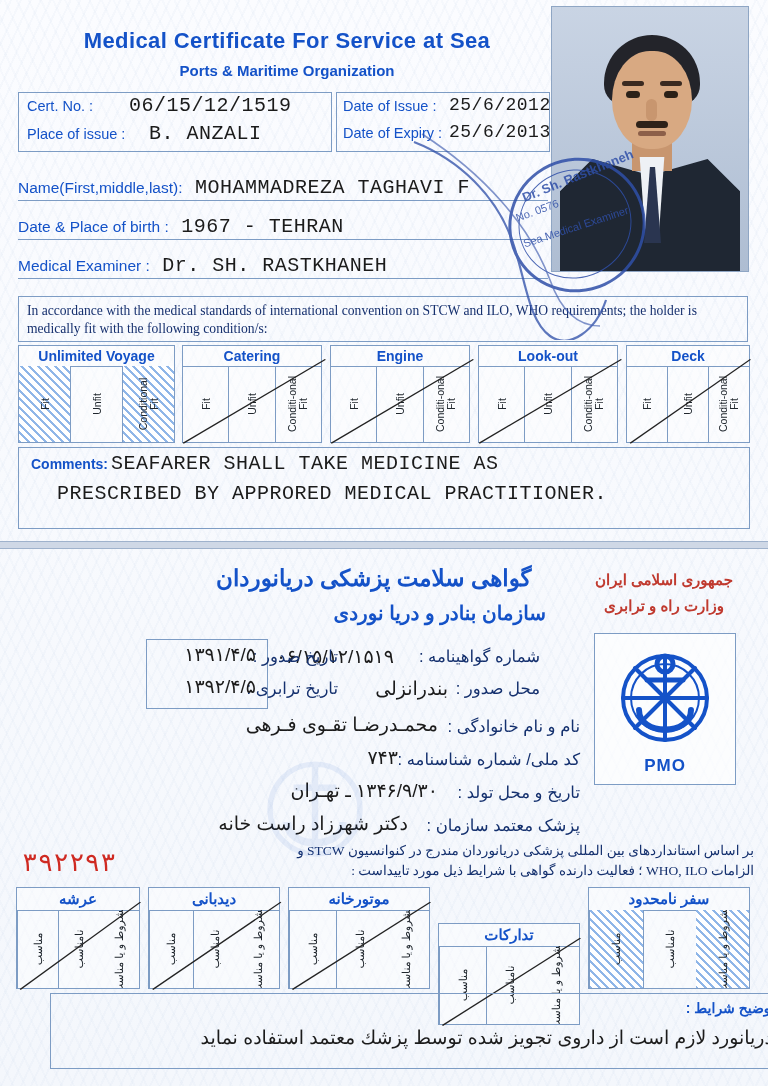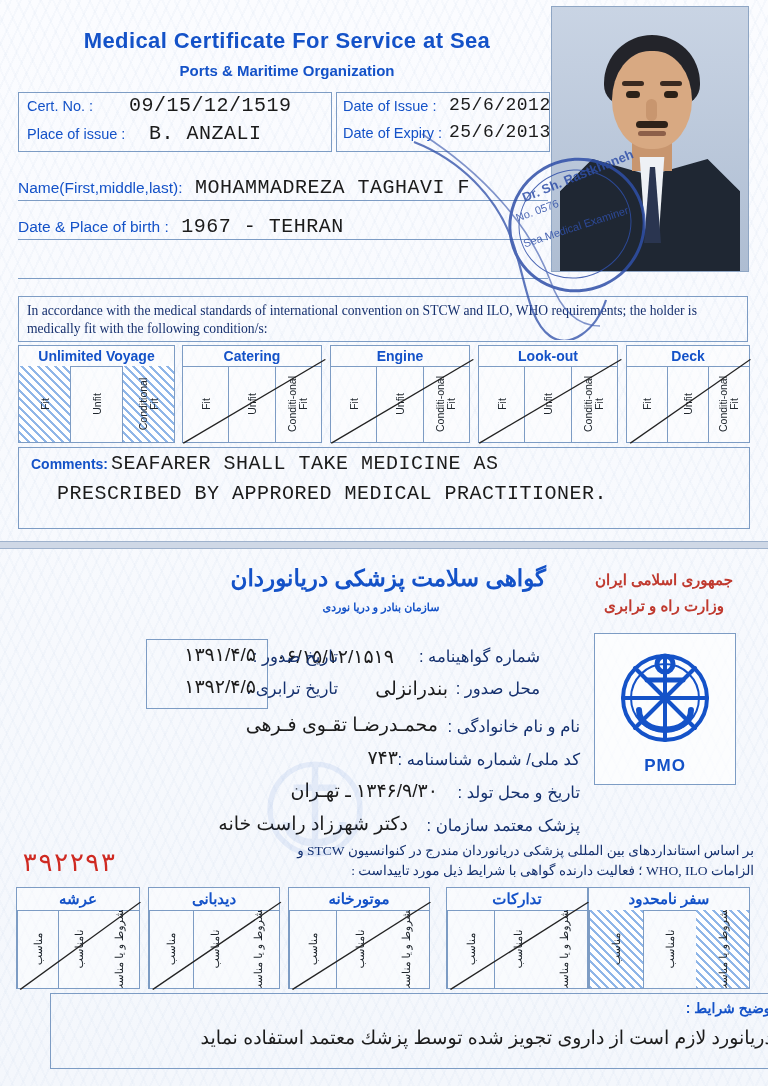--- a/index.html
+++ b/index.html
@@ -103,22 +103,22 @@
     position:absolute;left:118px;top:40px;width:112px;height:106px;border:1.5px solid #2f4fa8;
     border-radius:50%;transform:rotate(-25deg);
   }
   .stamp .t1{position:absolute;left:118px;top:36px;width:130px;color:#2f4fa8;font-size:13px;font-weight:bold;transform:rotate(-22deg);}
   .stamp .t2{position:absolute;left:112px;top:58px;width:140px;color:#2f4fa8;font-size:11px;transform:rotate(-20deg);}
   .stamp .t3{position:absolute;left:120px;top:86px;width:140px;color:#2f4fa8;font-size:11px;transform:rotate(-18deg);}
   .stamp .sig{position:absolute;left:0;top:0;width:250px;height:210px;}
 
   
   .fa{position:absolute;left:0;top:547px;width:768px;height:539px;direction:rtl;}
-  .fa-title{position:absolute;right:222px;top:18px;width:330px;text-align:right;color:#1452c8;font-weight:bold;font-size:23px;}
-  .fa-sub{position:absolute;right:222px;top:54px;width:330px;text-align:center;color:#1452c8;font-weight:bold;font-size:11px;}
+  .fa-title{position:absolute;right:222px;top:18px;width:330px;text-align:left;color:#1452c8;font-weight:bold;font-size:23px;}
+  .fa-sub{position:absolute;right:222px;top:54px;width:330px;text-align:right;color:#1452c8;font-weight:bold;font-size:20px;}
   .fa-country{position:absolute;right:14px;top:20px;width:180px;text-align:center;color:#c03a2f;font-size:15px;font-weight:bold;line-height:1.7;}
   .emblem{position:absolute;right:32px;top:86px;width:140px;height:150px;border:1px solid #7d9cc4;background:rgba(255,255,255,.65);}
   .emblem svg{position:absolute;left:10px;top:6px;}
   .emblem .pmo{position:absolute;left:0;bottom:8px;width:100%;text-align:center;color:#1452c8;font-weight:bold;font-size:17px;letter-spacing:1px;}
   .fa-db{position:absolute;border:1px solid #7d9cc4;}
   .fa-line{position:absolute;color:#14306e;font-size:16.5px;}
   .fa-hand{color:#1b1b1b;}
   .num-red{position:absolute;left:22px;top:300px;color:#cf2a22;font-size:26px;font-family:"Liberation Mono", monospace;letter-spacing:2px;}
   .fa-std{position:absolute;right:14px;top:294px;width:490px;color:#14306e;font-size:13.5px;line-height:1.5;font-family:"Liberation Serif", serif;}
   .fgrid{position:absolute;left:18px;top:340px;width:732px;height:100px;}
@@ -155,21 +155,21 @@
         <div class="brow2"></div>
       <div class="eye1"></div>
         <div class="eye2"></div>
       <div class="nose"></div>
         <div class="mustache"></div>
         <div class="mouth"></div>
     </div>
 
     <div class="box certbox">
       <div style="position:absolute;left:8px;top:5px;" class="lbl">Cert. No. :</div>
-      <div style="position:absolute;left:110px;top:1px;font-size:20px;" class="hand">09/15/12/1519</div>
+      <div style="position:absolute;left:110px;top:1px;font-size:20px;" class="hand">06/15/12/1519</div>
       <div style="position:absolute;left:8px;top:33px;" class="lbl">Place of issue :</div>
       <div style="position:absolute;left:130px;top:29px;font-size:20px;" class="hand">B. ANZALI</div>
     </div>
 
     <div class="box datebox">
       <div style="position:absolute;left:6px;top:5px;" class="lbl">Date of Issue :</div>
       <div style="position:absolute;left:112px;top:2px;font-size:18px;" class="hand">25/6/2012</div>
       <div style="position:absolute;left:6px;top:32px;" class="lbl">Date of Expiry :</div>
       <div style="position:absolute;left:112px;top:29px;font-size:18px;" class="hand">25/6/2013</div>
     </div>
@@ -179,20 +179,24 @@
       <span class="hand" style="font-size:20px;margin-left:8px;">MOHAMMADREZA TAGHAVI F</span>
     </div>
     <div class="box" style="left:18px;top:168px;width:530px;height:32px;border-width:0 0 1px 0;"></div>
 
     <div class="row" style="left:18px;top:215px;">
       <span class="lbl" style="font-size:15.5px;">Date &amp; Place of birth :</span>
       <span class="hand" style="font-size:20px;margin-left:8px;">1967 - TEHRAN</span>
     </div>
     <div class="box" style="left:18px;top:207px;width:530px;height:32px;border-width:0 0 1px 0;"></div>
 
+    <div class="row" style="left:18px;top:254px;">
+      <span class="lbl" style="font-size:15.5px;">Medical Examiner :</span>
+      <span class="hand" style="font-size:20px;margin-left:8px;">Dr. SH. RASTKHANEH</span>
+    </div>
     <div class="box" style="left:18px;top:246px;width:530px;height:32px;border-width:0 0 1px 0;"></div>
 
     <div class="std">In accordance with the medical standards of international convention on STCW and ILO, WHO requirements; the holder is medically fit with the following condition/s:</div>
 
     <div class="grid">
 
       <div class="cat" style="left:0;width:155px;">
         <div class="cname">Unlimited Voyage</div>
         <div class="cells">
           <div class="cell hatch">
@@ -365,21 +369,21 @@
             </div>
           <div class="fcell">
               <span>نامناسب</span>
             </div>
           <div class="fcell hatch">
               <span>مشروط و یا مناسب</span>
             </div>
         </div>
       </div>
 
-      <div class="fcat" style="right:162px;width:140px;">
+      <div class="fcat" style="right:170px;width:140px;margin-top:36px;">
         <div class="cname">تدارکات</div>
         <div class="fcells">
           <div class="fcell">
               <span>مناسب</span>
             </div>
           <div class="fcell">
               <span>نامناسب</span>
             </div>
           <div class="fcell">
               <span>مشروط و یا مناسب</span>

